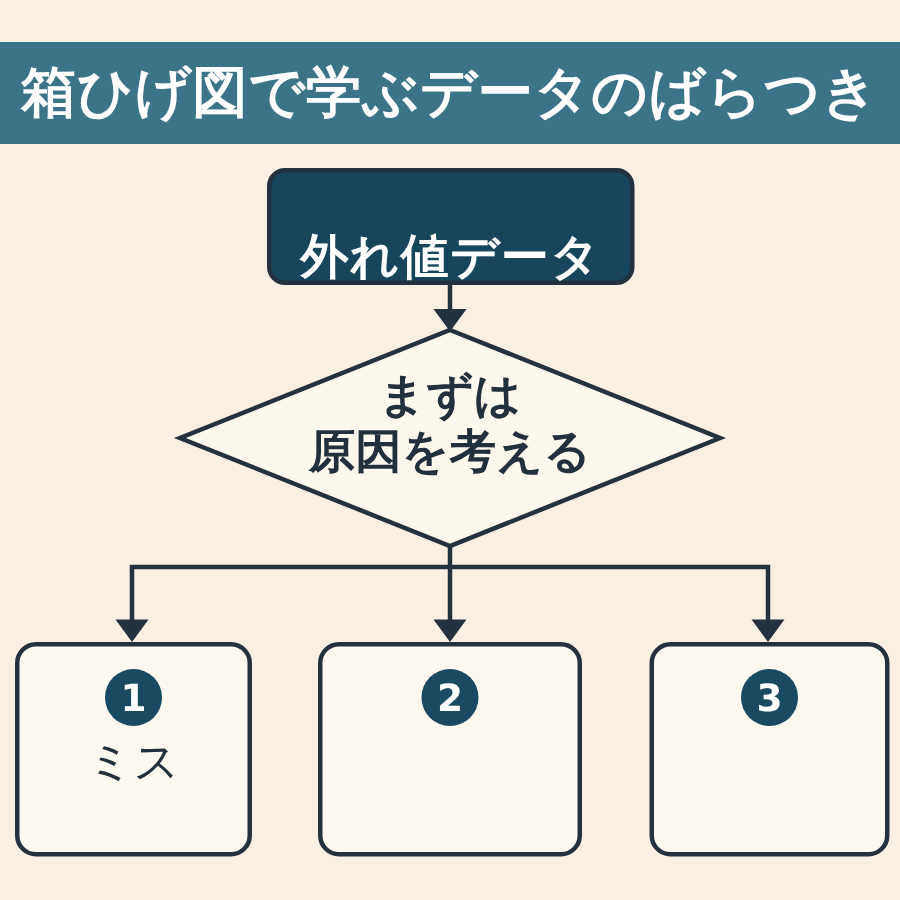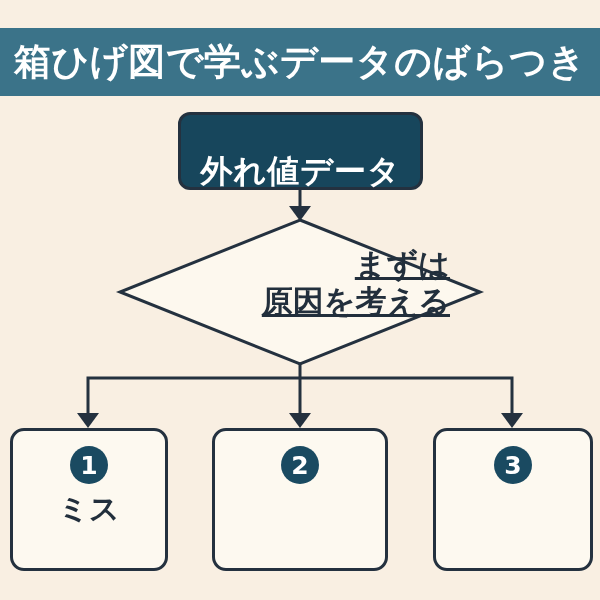--- a/index.html
+++ b/index.html
@@ -55,28 +55,27 @@
     letter-spacing: 1px;
     white-space: nowrap;
     margin-top: 42px;
   }
 
   
   .decision-label {
     position: absolute;
     left: 150px; top: 246px;
     width: 300px;
-    text-align: right;
+    text-align: center;
     color: var(--text_dark, #222f3c);
     font-size: 31px;
     font-weight: 700;
     line-height: 37px;
     white-space: pre-line;
     z-index: 2;
-    text-decoration: underline;
   }
 
   
   .outcome-card {
     position: absolute;
     top: 428px;
     height: 143px;
     background: var(--card_fill, #fdf9f0);
     border: 3px solid var(--outline, #1c2a38);
     border-radius: 14px;
@@ -95,21 +94,21 @@
     color: #ffffff;
     font-size: 25px;
     font-weight: 700;
     display: flex; align-items: center; justify-content: center;
     flex: 0 0 auto;
   }
   .outcome-label {
     margin-top: 8px;
     color: var(--text_dark, #222f3c);
     font-size: 30px;
-    font-weight: 700;
+    font-weight: 400;
     line-height: 34px;
     text-align: left;
     white-space: pre-line;
   }
 </style>
 </head>
 <body>
 
 <div class="stage">
 

